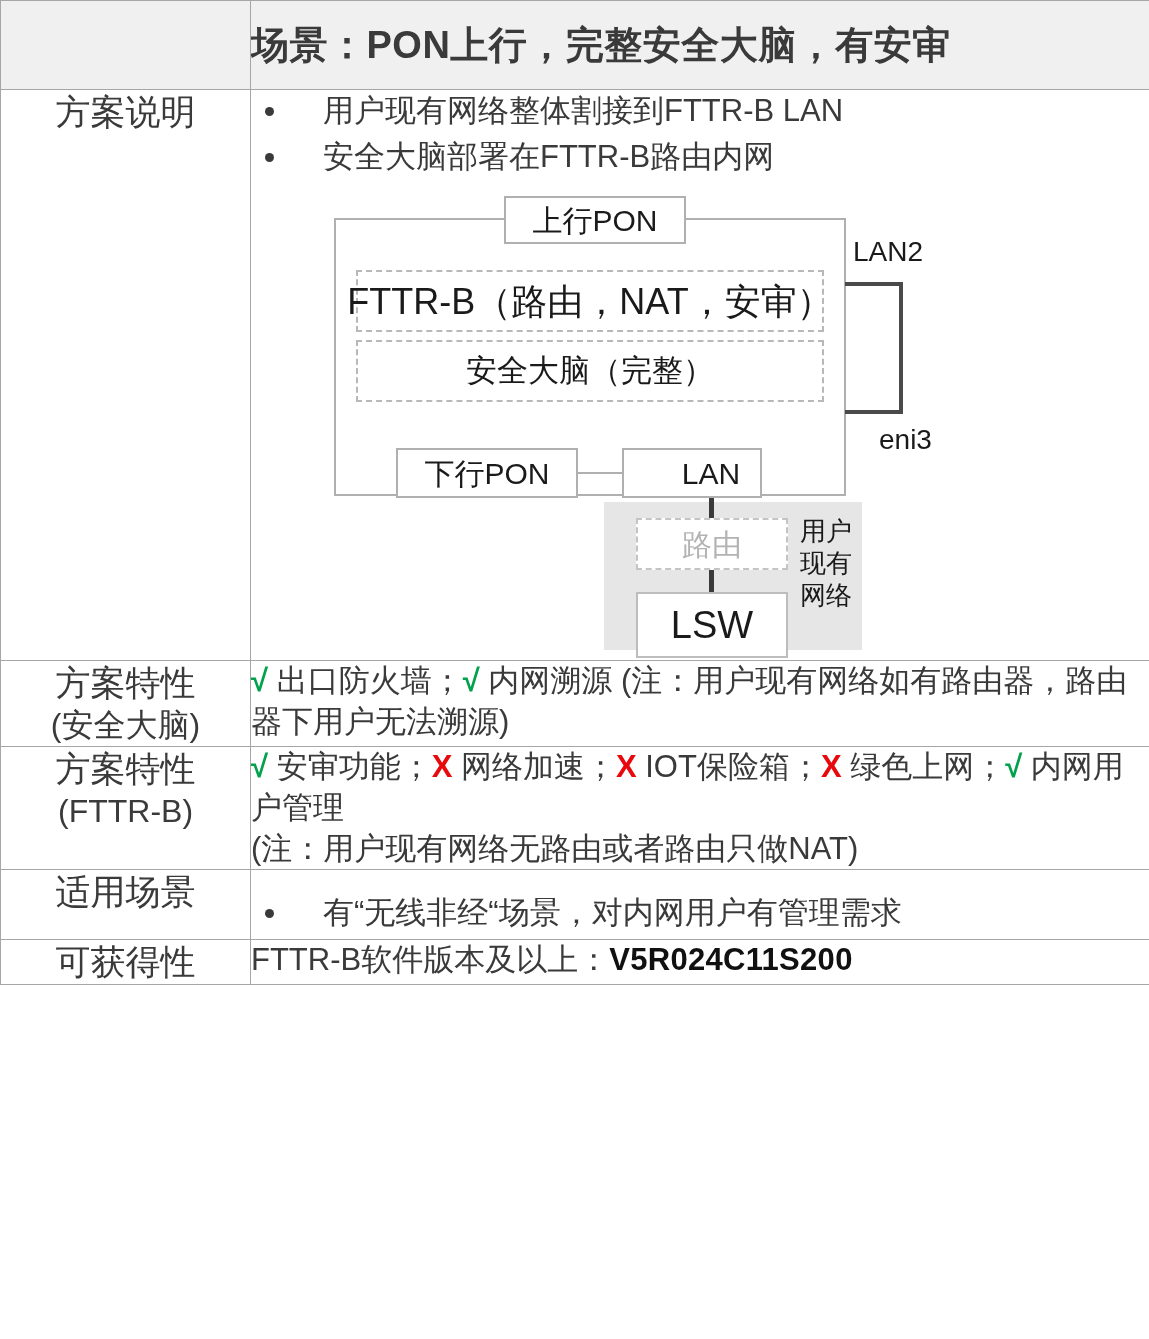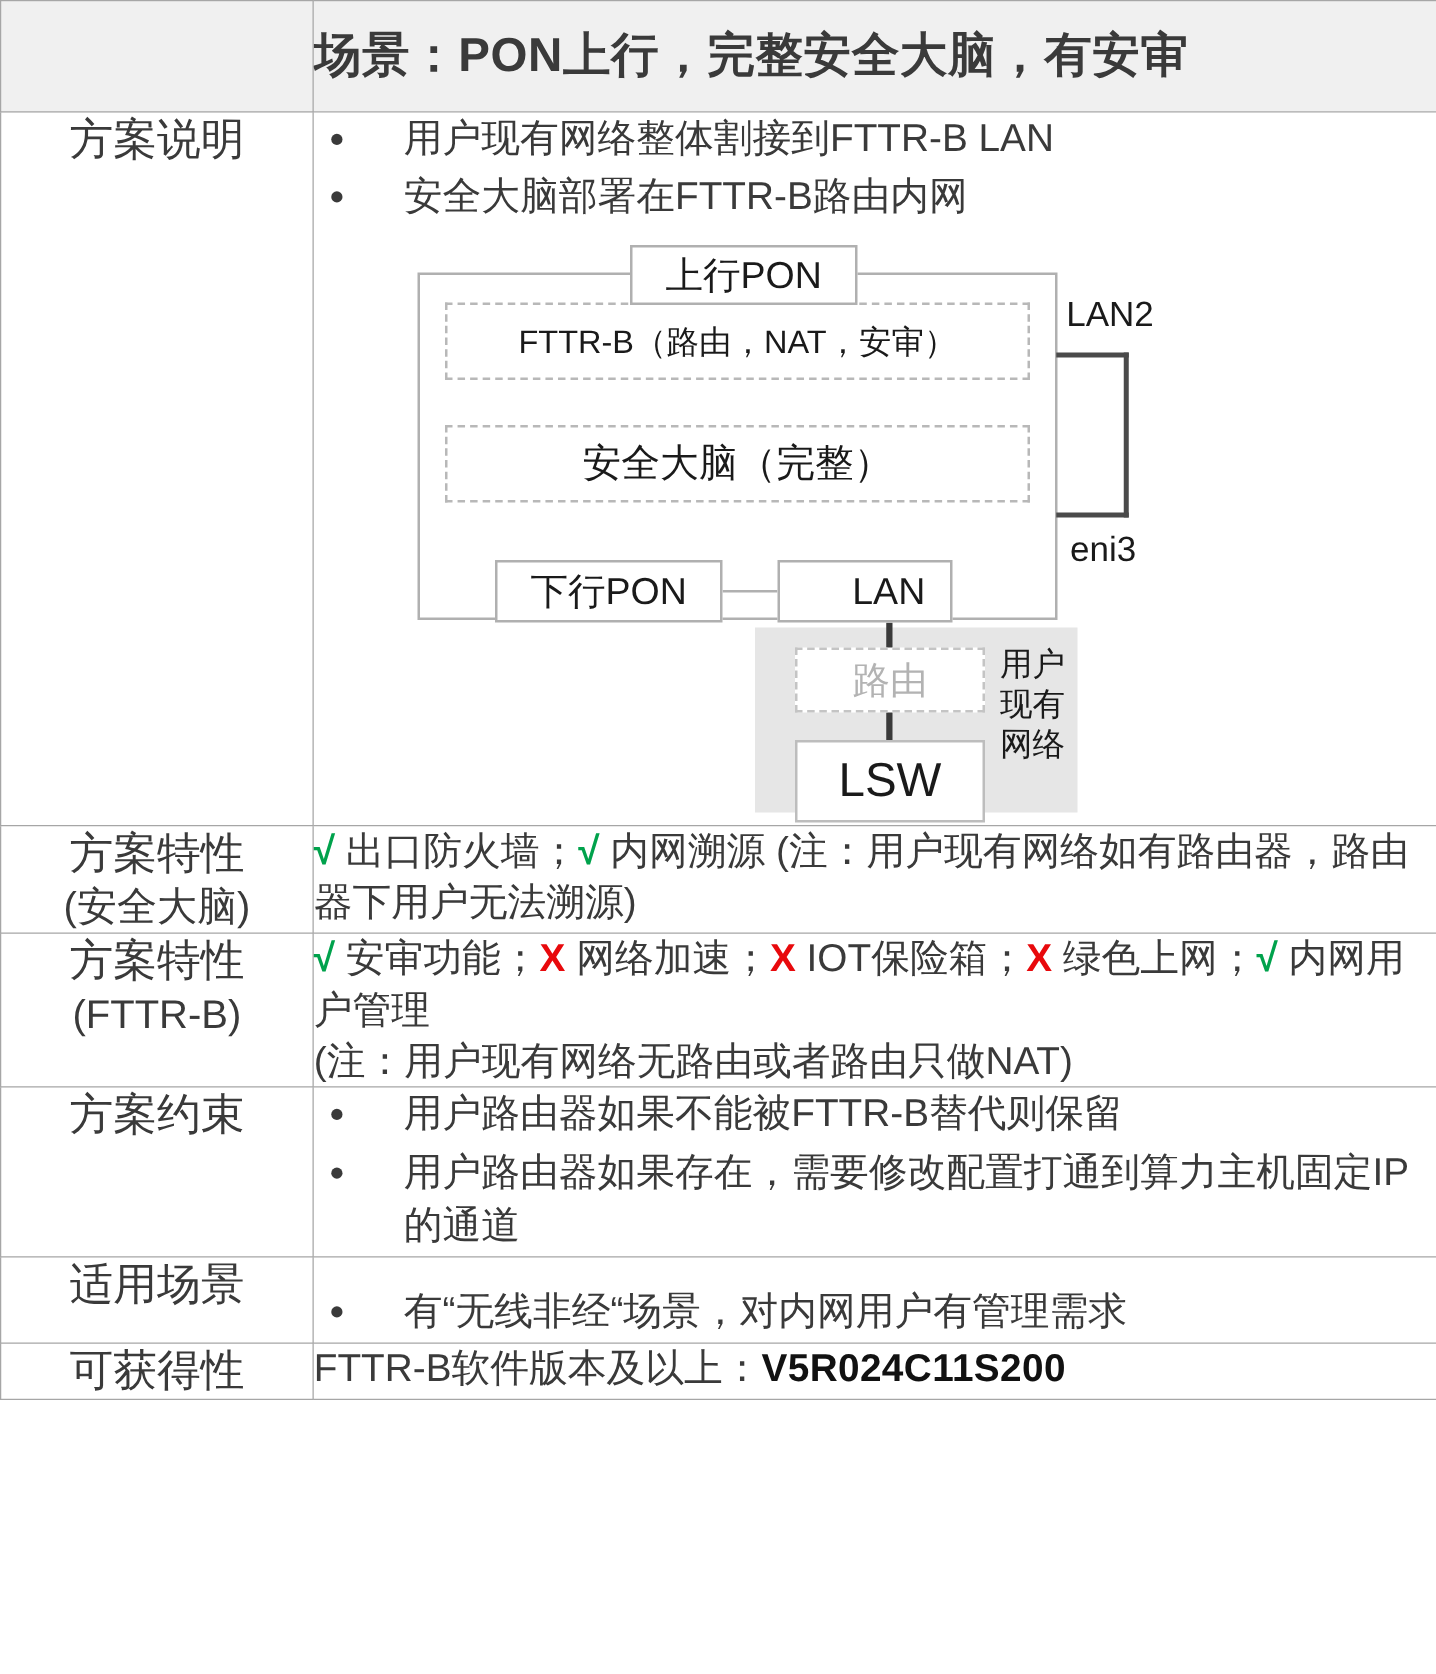--- a/index.html
+++ b/index.html
@@ -123,21 +123,21 @@
     border: 2px dashed #b8b8b8;
     background: transparent;
     display: flex;
     align-items: center;
     justify-content: center;
     white-space: nowrap;
     color: #1a1a1a;
   }
 
   #dg-up-pon   { left: 178px; top: 2px;   width: 182px; height: 48px; font-size: 30px; z-index: 3; }
-  #dg-fttrb    { left: 30px;  top: 48px;  width: 468px; height: 62px; font-size: 26px; }
+  #dg-fttrb    { left: 30px;  top: 76px;  width: 468px; height: 62px; font-size: 36px; }
   #dg-brain    { left: 30px;  top: 146px; width: 468px; height: 62px; font-size: 31px; }
   #dg-down-pon { left: 70px;  top: 254px; width: 182px; height: 50px; font-size: 30px; z-index: 3; }
   #dg-lan      { left: 296px; top: 254px; width: 140px; height: 50px; font-size: 30px; z-index: 3; padding-left: 38px; }
 
   
   .dg-link-h {
     position: absolute;
     left: 252px; top: 278px;
     width: 44px; height: 2px;
     background: #b0b0b0;
@@ -154,21 +154,21 @@
   }
   .dg-lan2 {
     position: absolute;
     left: 527px; top: 40px;
     font-size: 28px;
     color: #1a1a1a;
     white-space: nowrap;
   }
   .dg-eni3 {
     position: absolute;
-    left: 530px; top: 228px;
+    left: 553px; top: 228px;
     font-size: 28px;
     color: #1a1a1a;
     white-space: nowrap;
   }
 
   
   .dg-user-zone {
     position: absolute;
     left: 278px; top: 308px;
     width: 258px; height: 148px;
@@ -276,29 +276,20 @@
     <td class="lbl">
       <span>方案特性</span>
       <span class="sub">(FTTR-B)</span>
     </td>
     <td class="body-cell">
       <span class="mark-ok">√</span><span> 安审功能；</span><span class="mark-no">X</span><span> 网络加速；</span><span class="mark-no">X</span><span> IOT保险箱；</span><span class="mark-no">X</span><span> 绿色上网；</span><span class="mark-ok">√</span><span> 内网用户管理</span><br>
       <span>(注：用户现有网络无路由或者路由只做NAT)</span>
     </td>
   </tr>
 
-  <tr>
-    <td class="lbl">方案约束</td>
-    <td class="body-cell">
-      <ul class="bullets">
-        <li>用户路由器如果不能被FTTR-B替代则保留</li>
-        <li>用户路由器如果存在，需要修改配置打通到算力主机固定IP的通道</li>
-      </ul>
-    </td>
-  </tr>
 
   <tr>
     <td class="lbl">适用场景</td>
     <td class="body-cell tight">
       <ul class="bullets">
         <li>有“无线非经“场景，对内网用户有管理需求</li>
       </ul>
     </td>
   </tr>
 

